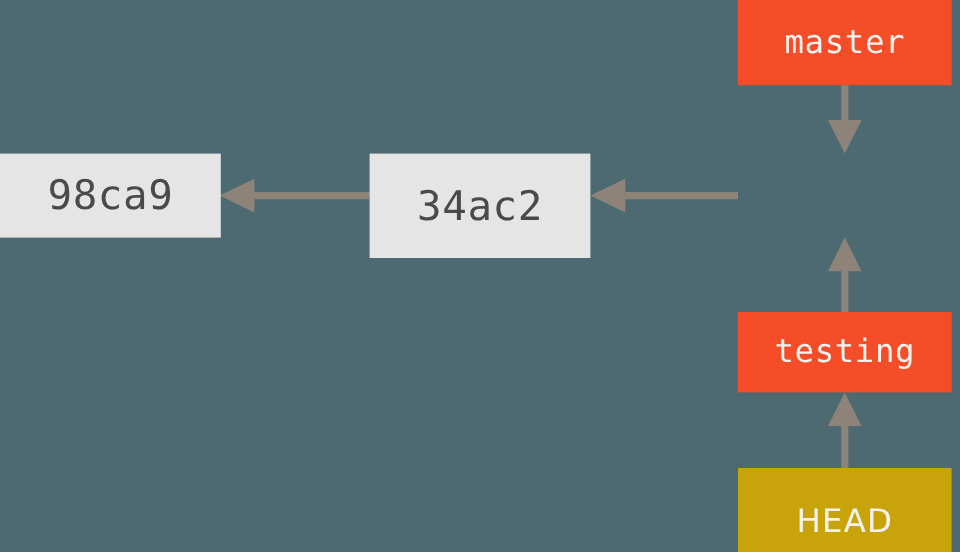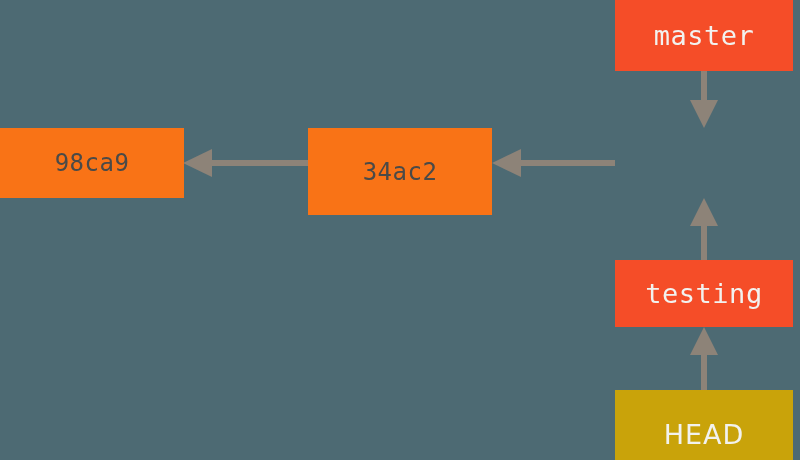--- a/index.html
+++ b/index.html
@@ -21,24 +21,24 @@
   }
   .node {
     position: absolute;
     display: flex;
     align-items: center;
     justify-content: center;
     box-sizing: border-box;
     letter-spacing: 0.5px;
   }
   .commit {
-    background: #f97316;
+    background: #e5e5e5;
     color: #4a4a48;
     font-family: "DejaVu Sans Mono", monospace;
-    font-size: 24px;
+    font-size: 34px;
   }
   .branch {
     background: #f54d28;
     color: #f2f2ef;
     font-family: "DejaVu Sans Mono", monospace;
     font-size: 27px;
   }
   .head {
     background: #c9a30a;
     color: #f2f2ef;

